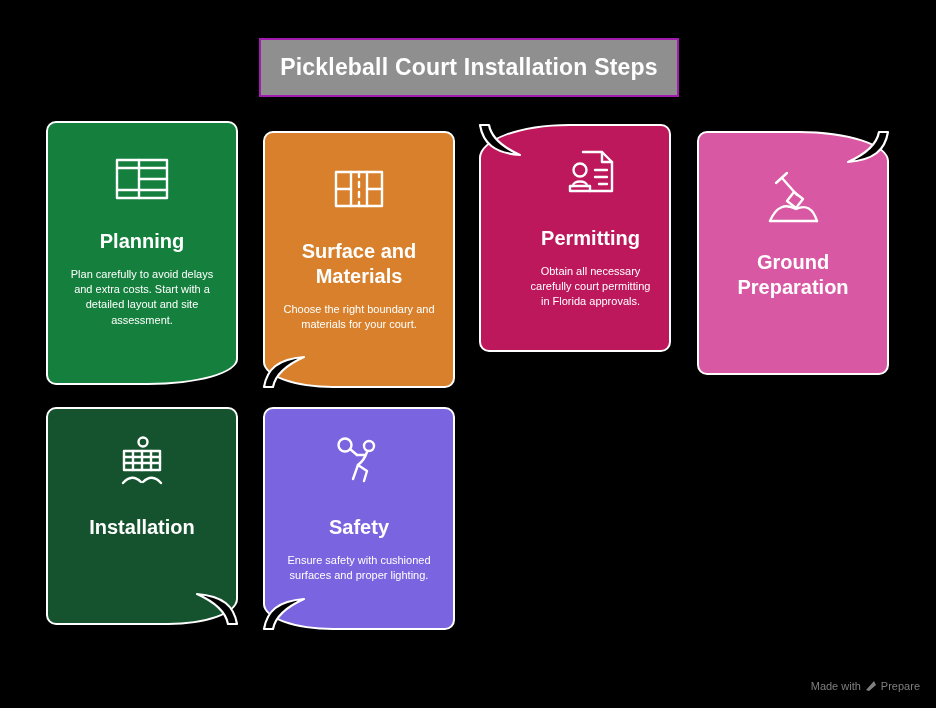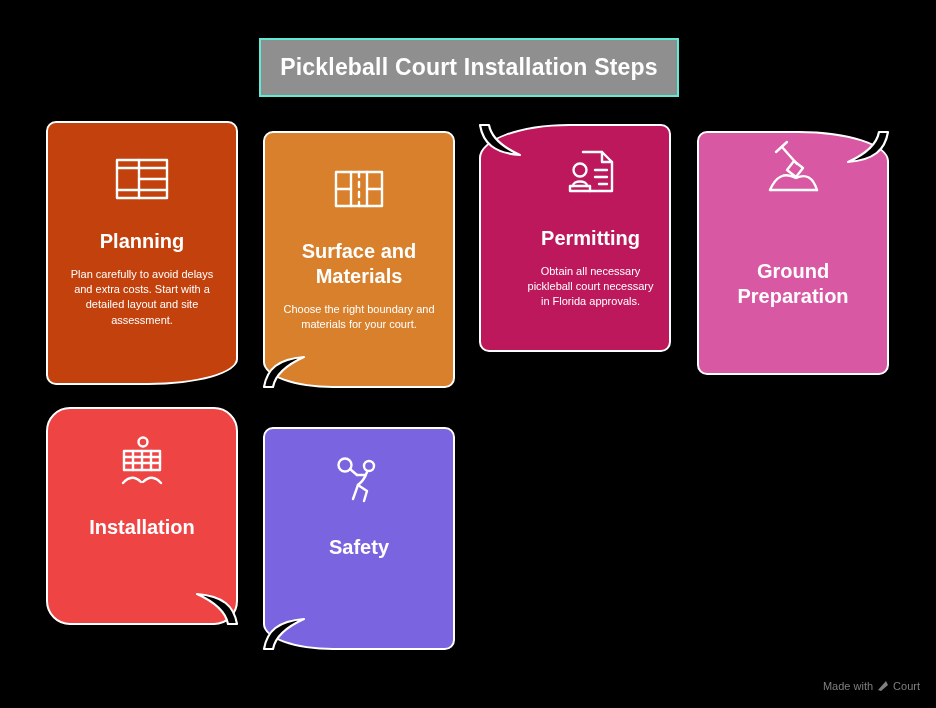--- a/index.html
+++ b/index.html
@@ -11,21 +11,21 @@
     overflow: hidden;
   }
   .stage { position: absolute; inset: 0; }
 
   
   .header {
     position: absolute;
     left: 259px; top: 38px;
     width: 420px; height: 59px;
     background: #8f8f8f;
-    border: 2px solid #5eead4;
+    border: 2px solid #a21caf;
     display: flex; align-items: center; justify-content: center;
     box-shadow: 2px 3px 6px rgba(0,0,0,0.6);
   }
   .header h1 {
     color: #ffffff;
     font-size: 23px;
     font-weight: bold;
     letter-spacing: 0.2px;
   }
 
@@ -50,23 +50,23 @@
     margin-bottom: 13px;
   }
   .card-body {
     font-size: 11px;
     line-height: 1.38;
   }
 
   #card-planning     { left: 46px;  top: 121px; height: 264px; border-bottom-right-radius: 90px 26px; }
   #card-surface      { left: 263px; top: 131px; height: 257px; border-bottom-left-radius: 70px 26px; }
   #card-permitting   { left: 479px; top: 124px; height: 228px; border-top-left-radius: 90px 34px; padding-top: 18px; }
-  #card-ground       { left: 697px; top: 131px; height: 244px; border-top-right-radius: 90px 30px; padding-top: 4px; gap: 40px; }
+  #card-ground       { left: 697px; top: 131px; height: 244px; border-top-right-radius: 90px 30px; padding-top: 35px; }
   #card-installation { left: 46px;  top: 407px; height: 218px; border-bottom-right-radius: 70px 26px; }
-  #card-safety       { left: 263px; top: 427px; height: 223px; border-bottom-left-radius: 70px 26px; }
+  #card-safety       { left: 263px; top: 407px; height: 223px; border-bottom-left-radius: 70px 26px; }
 
   
   .fold { position: absolute; width: 44px; height: 36px; }
   .fold-bl { left: -3px; bottom: -3px; }
   .fold-br { right: -3px; bottom: -3px; transform: scaleX(-1); }
   .fold-tl { left: -3px; top: -3px; transform: scaleY(-1); }
   .fold-tr { right: -3px; top: -3px; transform: scale(-1,-1); }
 
   
   .footer {
@@ -80,21 +80,21 @@
 </style>
 </head>
 <body>
 
 <div class="stage">
 
   <div class="header">
     <h1>Pickleball Court Installation Steps</h1>
   </div>
 
-  <div class="card" id="card-planning" style="background: #c2410c;">
+  <div class="card" id="card-planning" style="background: #15803d;">
     <svg class="icon" width="64" height="64" viewBox="0 0 64 64" fill="none" stroke="#ffffff" stroke-width="2.4" stroke-linecap="round" stroke-linejoin="round">
       <rect x="7" y="13" width="50" height="38"></rect>
       <line x1="7" y1="21" x2="57" y2="21"></line>
       <line x1="7" y1="43" x2="57" y2="43"></line>
       <line x1="29" y1="13" x2="29" y2="51"></line>
       <line x1="29" y1="32" x2="57" y2="32"></line>
     </svg>
     <h2 class="card-title">Planning</h2>
     <p class="card-body">Plan carefully to avoid delays and extra costs. Start with a detailed layout and site assessment.</p>
   </div>
@@ -120,41 +120,41 @@
       <path d="M24,8 h19 l10,10 v29 h-22"></path>
       <path d="M43,8 v10 h10"></path>
       <line x1="36" y1="26" x2="48" y2="26"></line>
       <line x1="36" y1="33" x2="48" y2="33"></line>
       <line x1="40" y1="40" x2="48" y2="40"></line>
       <circle cx="21" cy="26" r="6.5"></circle>
       <path d="M14,42 c0,-6 14,-6 14,0"></path>
       <path d="M11,42 h20 v5 h-20 z"></path>
     </svg>
     <h2 class="card-title">Permitting</h2>
-    <p class="card-body">Obtain all necessary pickleball court necessary in Florida approvals.</p>
+    <p class="card-body">Obtain all necessary carefully court permitting in Florida approvals.</p>
     <svg class="fold fold-tl" viewBox="0 0 44 36">
       <path d="M2,34 C5,16 16,6 42,4 C22,13 13,23 11,34 Z" fill="#000000" stroke="#ffffff" stroke-width="2.2" stroke-linejoin="round"></path>
     </svg>
   </div>
 
   <div class="card" id="card-ground" style="background: rgb(217, 88, 164);">
     <svg class="icon" width="64" height="64" viewBox="0 0 64 64" fill="none" stroke="#ffffff" stroke-width="2.4" stroke-linecap="round" stroke-linejoin="round">
       <line x1="21" y1="10" x2="36" y2="27"></line>
       <line x1="15" y1="15" x2="26" y2="5"></line>
       <path d="M33,24 l9,7 -7,9 -9,-7 z"></path>
       <path d="M9,53 q9,-21 26,-12 q15,-7 21,12"></path>
       <line x1="9" y1="53" x2="56" y2="53"></line>
     </svg>
     <h2 class="card-title">Ground Preparation</h2>
     <svg class="fold fold-tr" viewBox="0 0 44 36">
       <path d="M2,34 C5,16 16,6 42,4 C22,13 13,23 11,34 Z" fill="#000000" stroke="#ffffff" stroke-width="2.2" stroke-linejoin="round"></path>
     </svg>
   </div>
 
-  <div class="card" id="card-installation" style="background: #ef4444; border-radius: 24px;">
+  <div class="card" id="card-installation" style="background: #14532d;">
     <svg class="icon" width="64" height="64" viewBox="0 0 64 64" fill="none" stroke="#ffffff" stroke-width="2.4" stroke-linecap="round" stroke-linejoin="round">
       <circle cx="33" cy="9" r="4.5"></circle>
       <rect x="14" y="18" width="36" height="19"></rect>
       <line x1="23" y1="18" x2="23" y2="37"></line>
       <line x1="32" y1="18" x2="32" y2="37"></line>
       <line x1="41" y1="18" x2="41" y2="37"></line>
       <line x1="14" y1="24" x2="50" y2="24"></line>
       <line x1="14" y1="30" x2="50" y2="30"></line>
       <path d="M13,50 q9,-10 18,-1"></path>
       <path d="M33,49 q9,-9 18,1"></path>
@@ -169,26 +169,27 @@
     <svg class="icon" width="64" height="64" viewBox="0 0 64 64" fill="none" stroke="#ffffff" stroke-width="2.4" stroke-linecap="round" stroke-linejoin="round">
       <circle cx="18" cy="12" r="6.5"></circle>
       <line x1="23" y1="16" x2="30" y2="22"></line>
       <circle cx="42" cy="13" r="5"></circle>
       <path d="M40,19 c-2,6 -5,10 -9,13"></path>
       <path d="M38,22 l-8,0"></path>
       <path d="M31,32 l-5,14"></path>
       <path d="M31,32 l9,6 -3,10"></path>
     </svg>
     <h2 class="card-title">Safety</h2>
+    <p class="card-body">Ensure safety with cushioned surfaces and proper lighting.</p>
     <svg class="fold fold-bl" viewBox="0 0 44 36">
       <path d="M2,34 C5,16 16,6 42,4 C22,13 13,23 11,34 Z" fill="#000000" stroke="#ffffff" stroke-width="2.2" stroke-linejoin="round"></path>
     </svg>
   </div>
 
   <div class="footer">
     <span>Made with</span>
     <svg class="pen" width="12" height="12" viewBox="0 0 12 12">
       <path d="M1,10 L9,1 L11,5 L4,11 Z M1,10 l3,1" fill="#7f7f7f"></path>
     </svg>
-    <span>Court</span>
+    <span>Prepare</span>
   </div>
 
 </div>
 
 </body></html>

